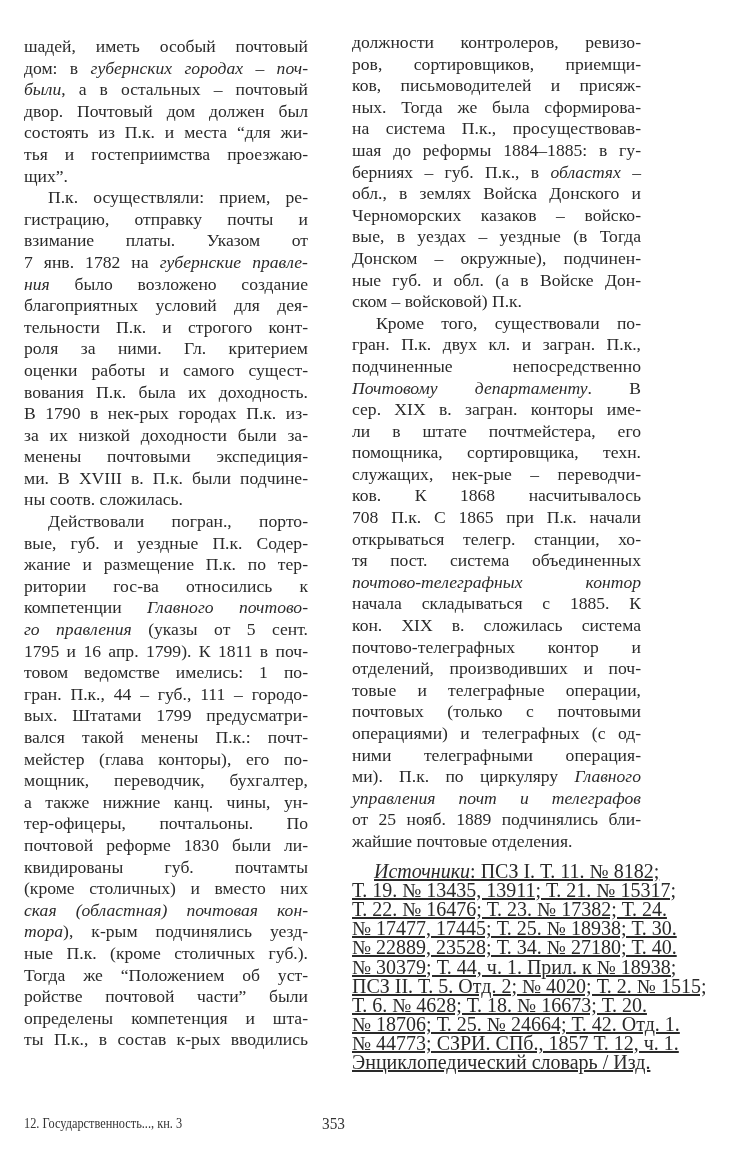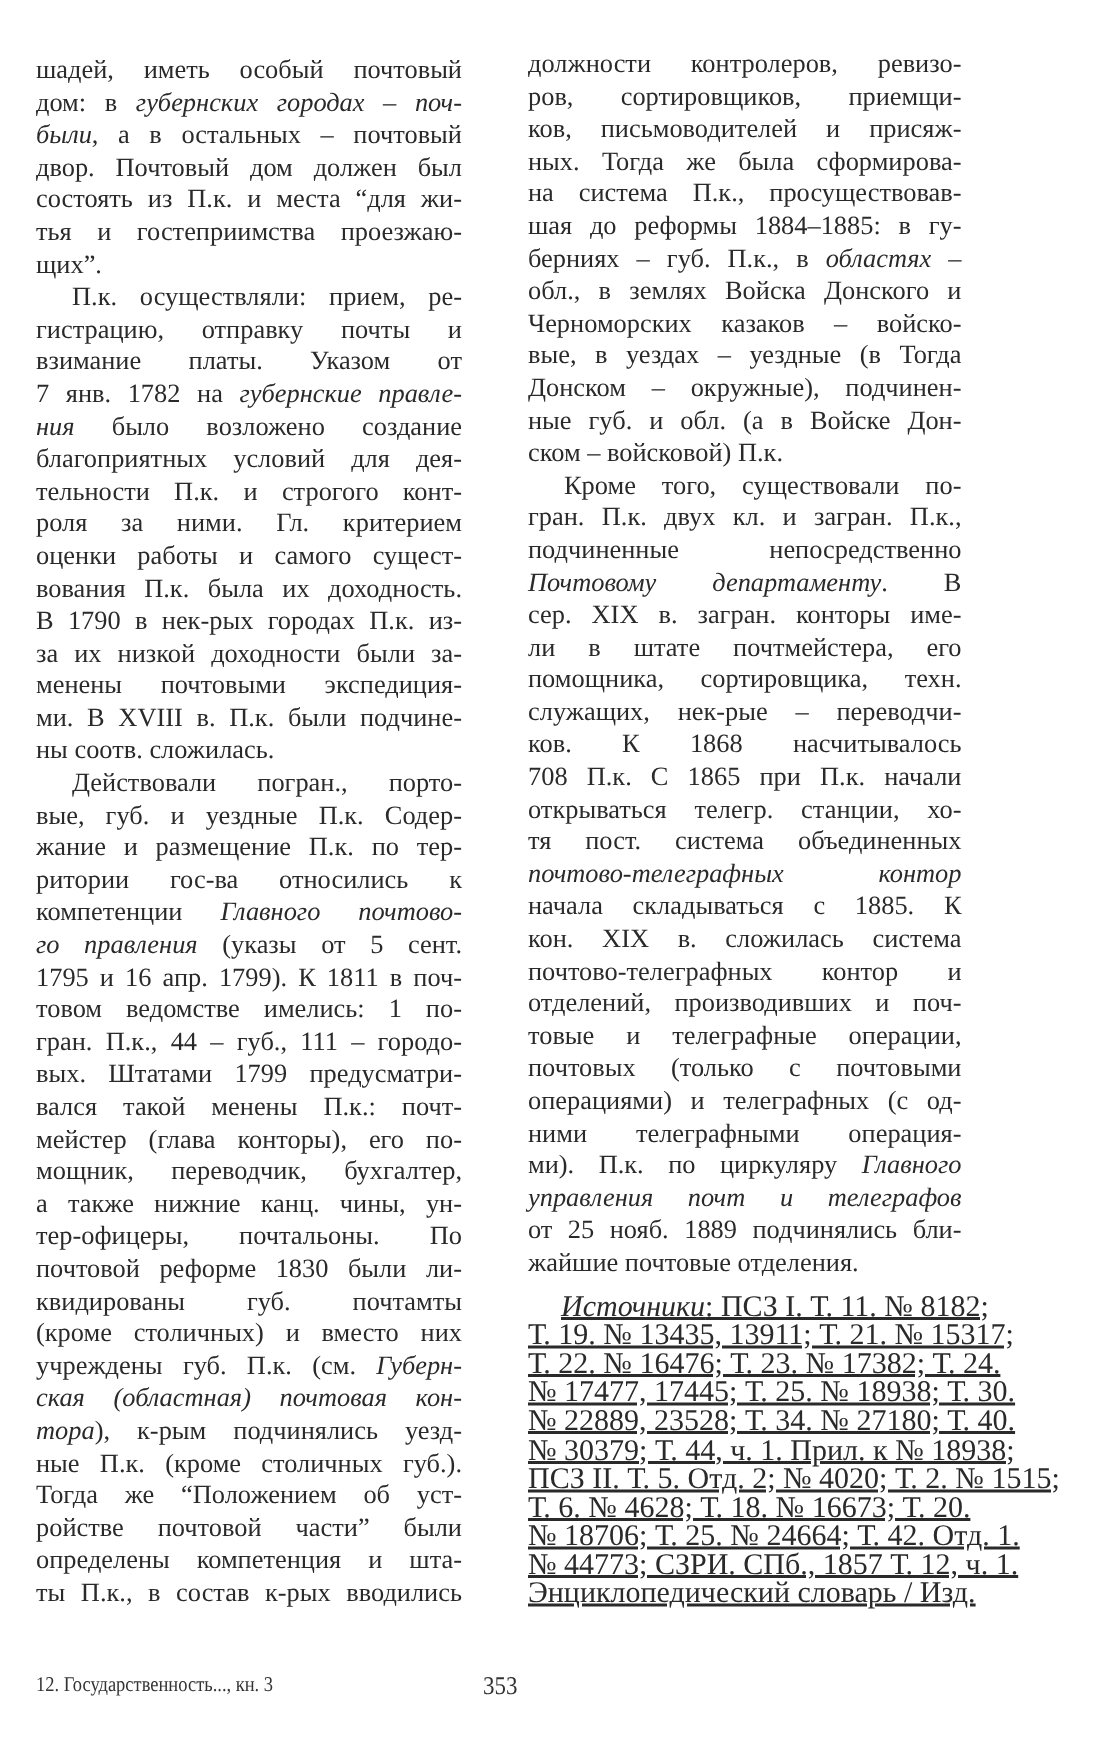--- a/index.html
+++ b/index.html
@@ -62,21 +62,20 @@
     <span class="line"><span>гран. П.к., 44 – губ., 111 – городо-</span></span>
     <span class="line"><span>вых. Штатами 1799 предусматри-</span></span>
     <span class="line"><span>вался такой менены П.к.: почт-</span></span>
     <span class="line"><span>мейстер (глава конторы), его по-</span></span>
     <span class="line"><span>мощник, переводчик, бухгалтер,</span></span>
     <span class="line"><span>а также нижние канц. чины, ун-</span></span>
     <span class="line"><span>тер-офицеры, почтальоны. По</span></span>
     <span class="line"><span>почтовой реформе 1830 были ли-</span></span>
     <span class="line"><span>квидированы губ. почтамты</span></span>
     <span class="line"><span>(кроме столичных) и вместо них</span></span>
-    <span class="line"><span>учреждены губ. П.к. (см. </span><span class="it">Губерн-</span></span>
     <span class="line"><span class="it">ская (областная) почтовая кон-</span></span>
     <span class="line"><span class="it">тора</span><span>), к-рым подчинялись уезд-</span></span>
     <span class="line"><span>ные П.к. (кроме столичных губ.).</span></span>
     <span class="line"><span>Тогда же “Положением об уст-</span></span>
     <span class="line"><span>ройстве почтовой части” были</span></span>
     <span class="line"><span>определены компетенция и шта-</span></span>
     <span class="line"><span>ты П.к., в состав к-рых вводились</span></span>
   </div>
 <div id="col-right" class="col">
   <div id="right-main">

